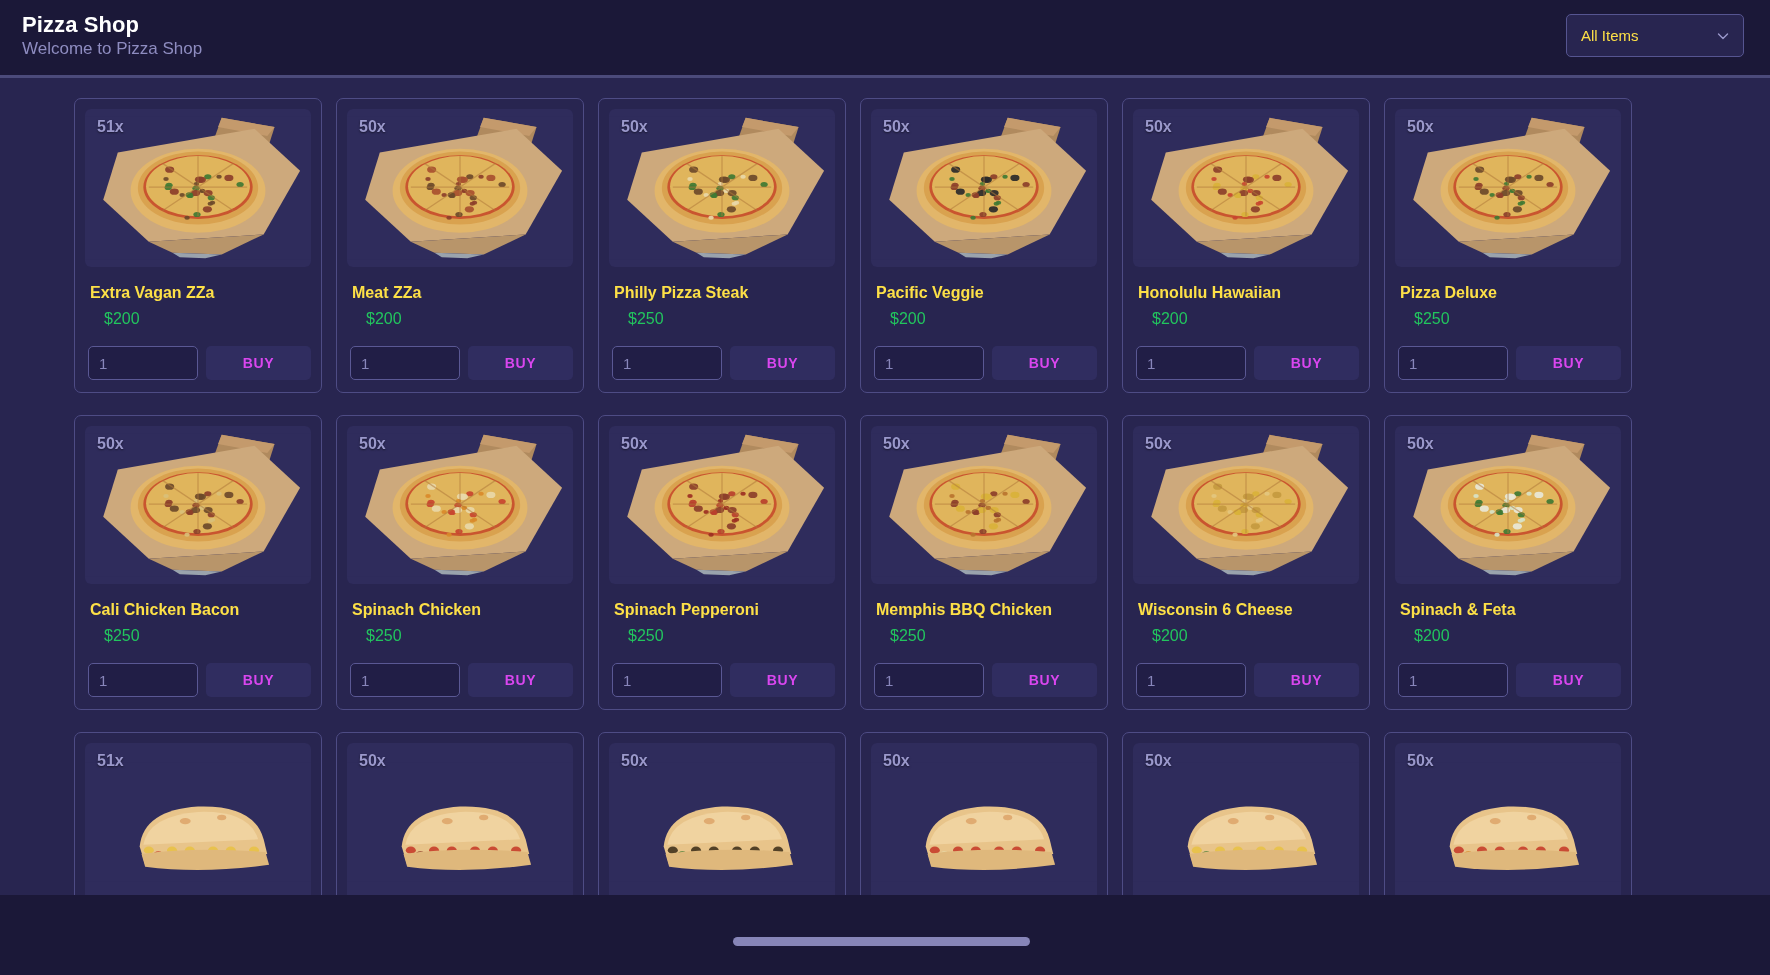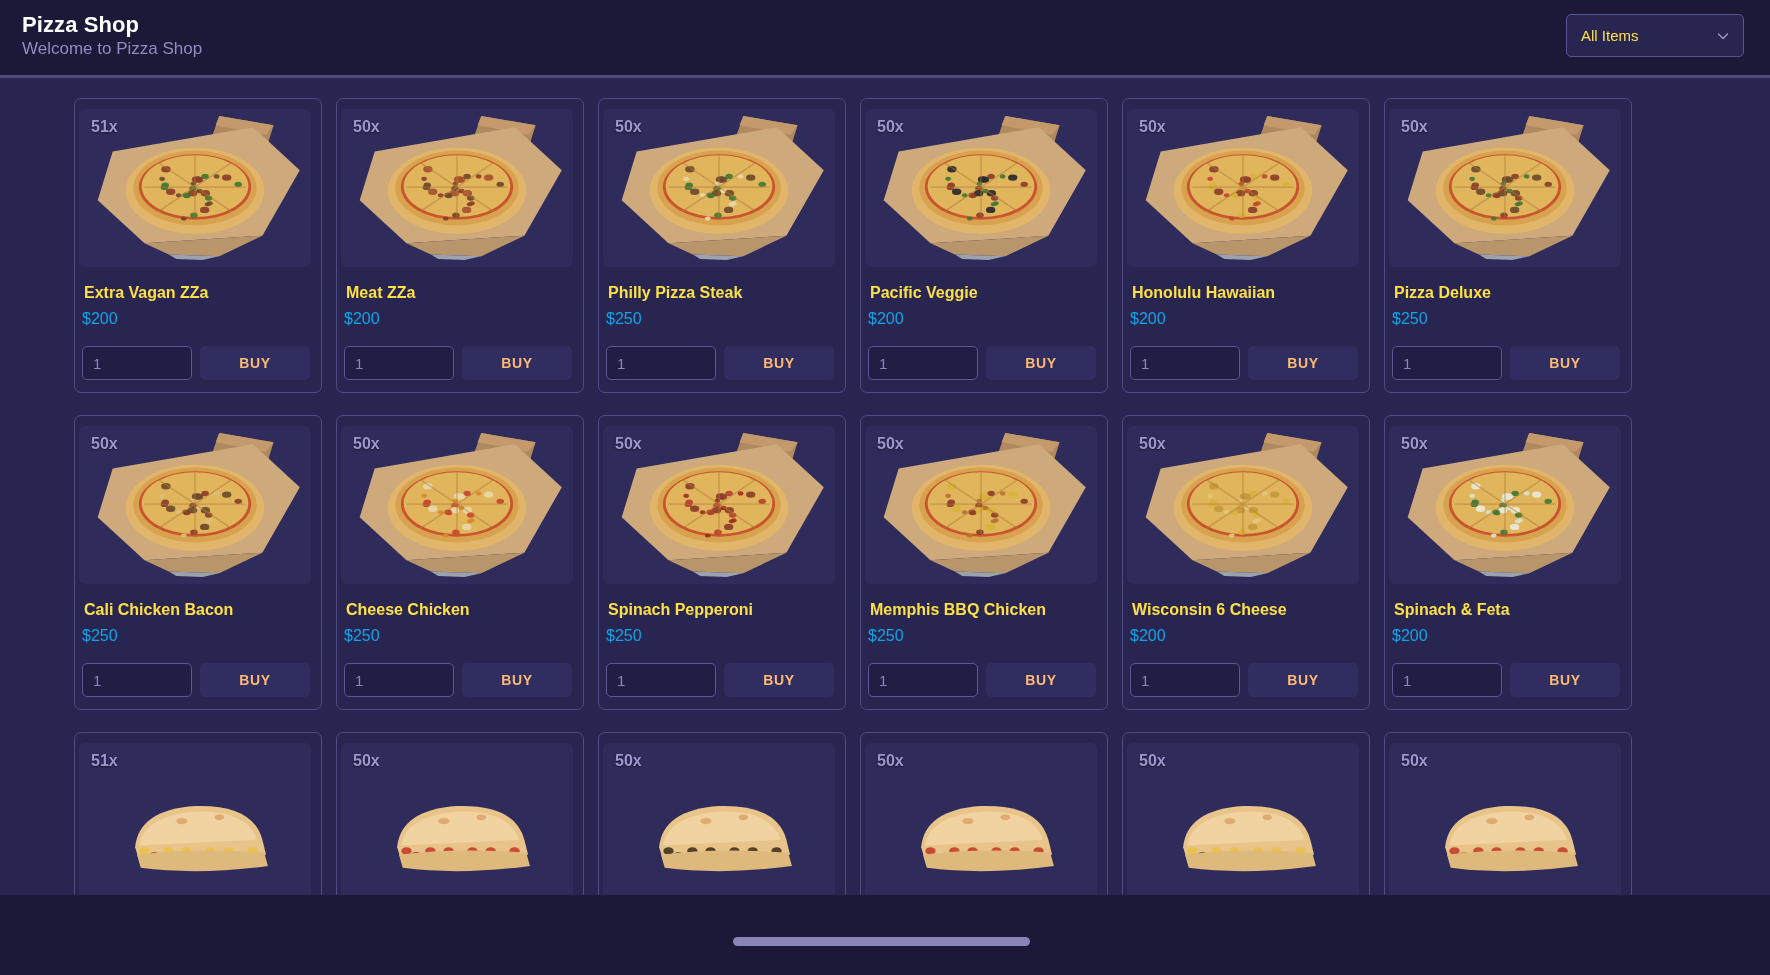--- a/index.html
+++ b/index.html
@@ -71,21 +71,21 @@
     grid-template-columns: repeat(6, 248px);
     gap: 22px 14px;
     padding: 0 22px;
     margin-left: 52px;
   }
   .card {
     width: 248px;
     background: #282550;
     border: 1px solid #4e4c85;
     border-radius: 7px;
-    padding: 10px 10px 12px 4px;
+    padding: 10px 10px 12px 10px;
     display: flex;
     flex-direction: column;
   }
   .thumb {
     position: relative;
     height: 158px;
     background: #2f2c5c;
     border-radius: 6px;
     overflow: hidden;
   }
@@ -103,22 +103,22 @@
   .card-title {
     font-size: 16px;
     font-weight: bold;
     color: #fde047;
     margin: 17px 0 0 5px;
     white-space: nowrap;
     overflow: hidden;
   }
   .card-price {
     font-size: 16px;
-    color: #0ea5e9;
-    margin: 8px 0 0 3px;
+    color: #22c55e;
+    margin: 8px 0 0 19px;
   }
   .card-actions {
     display: flex;
     gap: 8px;
     margin: 18px 0 0 3px;
   }
   .qty-input {
     width: 110px;
     height: 34px;
     background: #211e46;
@@ -129,21 +129,21 @@
     font-family: "Liberation Sans", sans-serif;
     padding: 0 10px;
     outline: none;
   }
   .buy-btn {
     width: 110px;
     height: 34px;
     background: #302d60;
     border: none;
     border-radius: 5px;
-    color: #fdba74;
+    color: #d946ef;
     font-size: 14px;
     font-weight: bold;
     letter-spacing: .7px;
     font-family: "Liberation Sans", sans-serif;
     cursor: pointer;
   }
 
   
   .footer {
     flex: 0 0 80px;
@@ -598,21 +598,21 @@
                 <ellipse cx="128.6" cy="82.3" rx="3.0" ry="2.2" fill="#d98a2a" opacity="0.92"></ellipse>
                 <ellipse cx="114.5" cy="86.5" rx="4.0" ry="2.8" fill="#c8452f" opacity="0.92"></ellipse>
                 <ellipse cx="127.7" cy="70.0" rx="5.0" ry="3.4" fill="#e8d8a8" opacity="0.92"></ellipse>
                 <ellipse cx="137.5" cy="96.4" rx="3.0" ry="2.2" fill="#d98a2a" opacity="0.92"></ellipse>
                 <ellipse cx="92.2" cy="76.0" rx="4.0" ry="2.8" fill="#c8452f" opacity="0.92"></ellipse>
     <path d="M124 44 L124 110 M70 78 L178 78 M85 52 L163 104 M163 52 L85 104" stroke="#b07a3a" stroke-width="1.4" opacity="0.55" fill="none"></path>
   </svg>
       </div>
       <div class="badge">50x</div>
     </div>
-    <div class="card-title">Cheese Chicken</div>
+    <div class="card-title">Spinach Chicken</div>
     <div class="card-price">$250</div>
     <div class="card-actions">
       <input class="qty-input" type="text" value="1" style="">
       <button class="buy-btn">BUY</button>
     </div>
         </div>
         <div class="card">
     <div class="thumb">
       <div class="food">
         <svg viewBox="0 0 248 158" preserveAspectRatio="xMidYMid meet">

